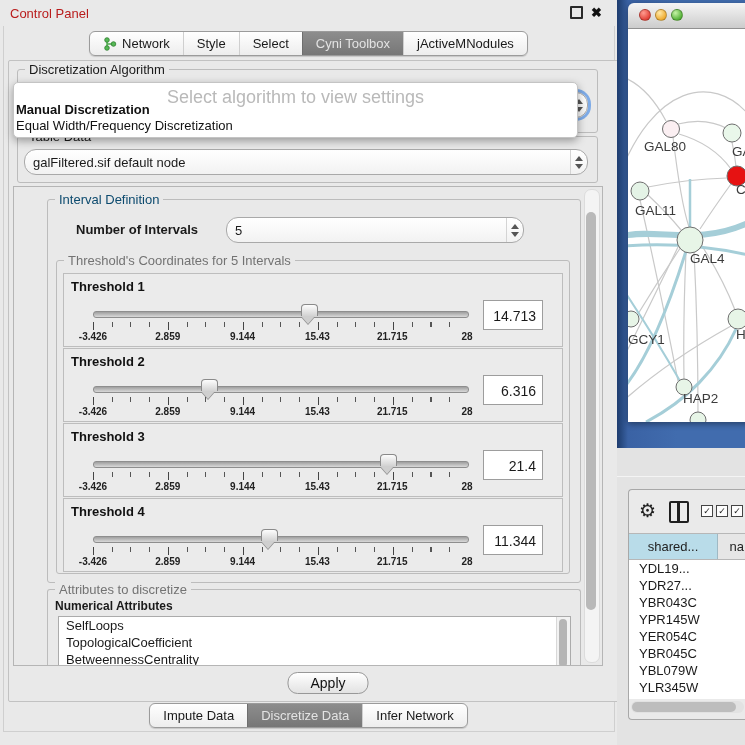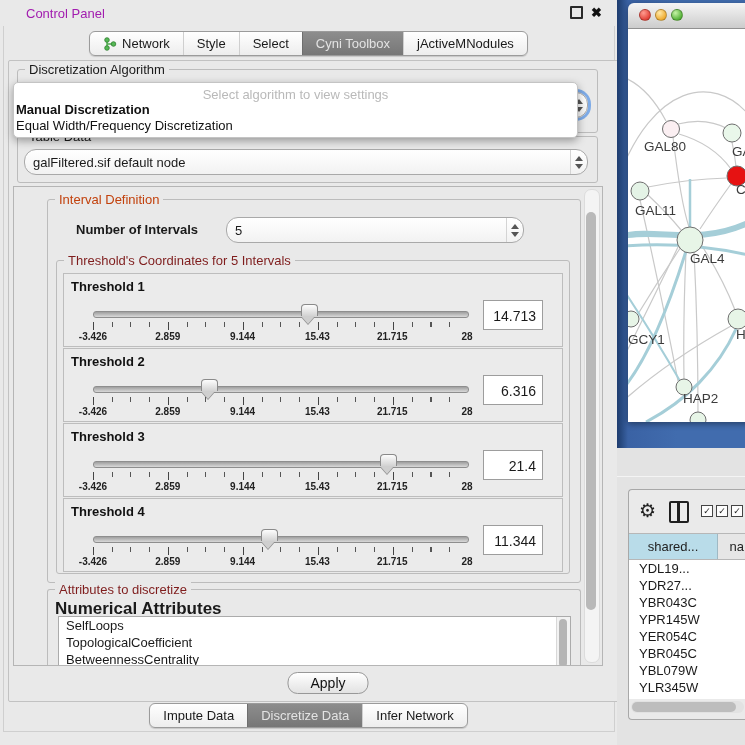--- a/index.html
+++ b/index.html
@@ -2,37 +2,37 @@
 <html><head>
 <meta charset="utf-8">
 <style>
   html,body{margin:0;padding:0;}
   body{width:745px;height:745px;position:relative;overflow:hidden;
        font-family:"Liberation Sans",sans-serif;background:#e9e9e9;color:#1a1a1a;}
   
   .control-panel{position:absolute;left:0;top:0;width:617px;height:745px;background:#e9e9e9;}
   .cp-frame{position:absolute;left:3px;top:26px;right:2px;bottom:13px;border:1px solid #cfcfcf;border-top:none;}
   .titlebar{position:absolute;left:0;top:0;width:100%;height:26px;display:flex;align-items:center;}
-  .titlebar .title{margin-left:26px;font-size:13px;color:#a21caf;}
+  .titlebar .title{margin-left:10px;font-size:13px;color:#b91c1c;}
   .tb-icons{position:absolute;right:15px;top:6px;display:flex;gap:8px;align-items:center;}
   .float-icon{width:9px;height:9px;border:2px solid #2a2a2a;border-radius:1px;}
   .close-icon{font-size:13px;font-weight:bold;color:#111;line-height:13px;}
   
   .tabbar{position:absolute;left:0;top:31px;width:617px;display:flex;justify-content:center;}
   .tabgroup{display:flex;border:1px solid #9b9b9b;border-radius:6px;overflow:hidden;
             background:linear-gradient(#ffffff,#ededed);box-shadow:0 1px 1px rgba(0,0,0,.15);}
   .tab{padding:4px 13px;font-size:13px;display:flex;align-items:center;gap:5px;border-left:1px solid #cfcfcf;}
   .tab:first-child{border-left:none;}
   .tab.selected{background:linear-gradient(#8d8d8d,#777777);color:#e3e3e3;border-left-color:#6e6e6e;}
   
   .content{position:absolute;left:8px;top:60px;width:598px;height:640px;border:1px solid #c2c2c2;border-radius:2px;background:#e9e9e9;padding-left:40px;}
   .group{position:absolute;border:1px solid #bcbcbc;border-radius:3px;}
   .legend{position:absolute;top:-8px;left:7px;background:#e9e9e9;padding:0 4px;font-size:13px;line-height:15px;white-space:nowrap;}
-  .legend.green{color:#c2410c;text-align:right;}
-  .legend.blue{color:#7f1d1d;}
+  .legend.green{color:#0c4a6e;text-align:right;}
+  .legend.blue{color:#737373;}
   .combo{position:absolute;height:24px;background:linear-gradient(#ffffff,#f2f2f2);border:1px solid #a9a9a9;
          border-radius:12px;font-size:13px;display:flex;align-items:center;}
   .combo .val{flex:1;padding-left:8px;}
   .stepper{width:16px;height:100%;display:flex;flex-direction:column;align-items:center;justify-content:center;gap:3px;border-left:1px solid #d4d4d4;}
   .arr-up{width:0;height:0;border-left:4px solid transparent;border-right:4px solid transparent;border-bottom:5px solid #555;}
   .arr-dn{width:0;height:0;border-left:4px solid transparent;border-right:4px solid transparent;border-top:5px solid #555;}
   .focus-ring{box-shadow:0 0 0 3px rgba(90,150,230,.75);}
   
   .scrollpane{position:absolute;left:4px;top:125px;width:588px;height:478px;border:1px solid #b5b5b5;background:#e9e9e9;overflow:hidden;}
   .vscroll{position:absolute;right:2px;top:2px;width:14px;height:472px;background:#f4f4f4;border:1px solid #dcdcdc;border-radius:7px;}
@@ -50,34 +50,34 @@
          filter:drop-shadow(0 1px 0 #8a8a8a);}
   .ticks-minor{position:absolute;left:0;top:14px;width:100%;height:5px;
          background:repeating-linear-gradient(90deg,#555 0 1px,transparent 1px 5%);background-size:calc(100% + 1px) 100%;}
   .ticks-major{position:absolute;left:0;top:14px;width:100%;height:8px;
          background:repeating-linear-gradient(90deg,#444 0 1px,transparent 1px 20%);background-size:calc(100% + 1px) 100%;}
   .tick-labels{position:absolute;left:0;top:23px;width:100%;height:11px;font-size:10px;font-weight:bold;color:#222;}
   .tick-labels span{position:absolute;transform:translateX(-50%);white-space:nowrap;}
   .val-box{position:absolute;left:419px;top:26px;width:60px;height:30px;background:#fff;border:1px solid #9d9d9d;
            font-size:14px;text-align:right;line-height:30px;padding-right:6px;box-sizing:border-box;}
   
-  .attr-label{position:absolute;left:7px;top:9px;font-size:17px;font-weight:bold;}
+  .attr-label{position:absolute;left:7px;top:9px;font-size:12px;font-weight:bold;}
   .attr-list{position:absolute;left:10px;top:26px;width:511px;height:88px;background:#fff;border:1px solid #ababab;overflow:hidden;}
   .attr-item{font-size:13px;padding-left:7px;line-height:17px;white-space:nowrap;}
   .list-scroll{position:absolute;right:0;top:0;width:13px;height:100%;background:#f2f2f2;border-left:1px solid #d8d8d8;}
   .list-scroll .thumb-v{position:absolute;left:2px;top:2px;width:8px;height:48px;background:#b5b5b5;border-radius:5px;}
   .apply-btn{position:absolute;left:50%;top:611px;transform:translateX(-50%);padding:2px 22px;font-size:14px;
              font-family:"Liberation Sans",sans-serif;background:linear-gradient(#ffffff,#e2e2e2);
              border:1px solid #989898;border-radius:10px;color:#111;}
   
   .bottom-tabs{position:absolute;left:0;top:703px;width:617px;display:flex;justify-content:center;}
   
   .popup{position:absolute;left:13px;top:82px;width:563px;height:54px;background:#fff;border:1px solid #c4c4c4;
          border-radius:5px;box-shadow:0 3px 8px rgba(0,0,0,.35);z-index:50;}
-  .popup-hint{position:absolute;top:4px;width:100%;text-align:center;color:#b9b9b9;font-size:13px;}
+  .popup-hint{position:absolute;top:4px;width:100%;text-align:center;color:#b9b9b9;font-size:18px;}
   .popup-item{position:absolute;left:2px;width:99%;font-size:13px;color:#111;white-space:nowrap;}
   .popup-item.bold{font-weight:bold;top:19px;}
   .popup-item.plain{top:35px;}
   
   .right-panel{position:absolute;left:617px;top:0;width:128px;height:745px;background:#e3e3e3;}
   .desktop-blue{position:absolute;left:0;top:0;width:128px;height:448px;
         background:linear-gradient(90deg,#1f3c6f 0px,#27497f 4px,#3a62a4 11px,#416cae 60px,#416cae 100%);}
   .mac-window{position:absolute;left:11px;top:3px;width:126px;height:419px;border-radius:6px 6px 0 0;overflow:hidden;
         box-shadow:0 2px 6px rgba(0,0,0,.4);}
   .mac-titlebar{height:25px;background:linear-gradient(#f5f5f5,#cccccc);border-bottom:1px solid #919191;position:relative;}

